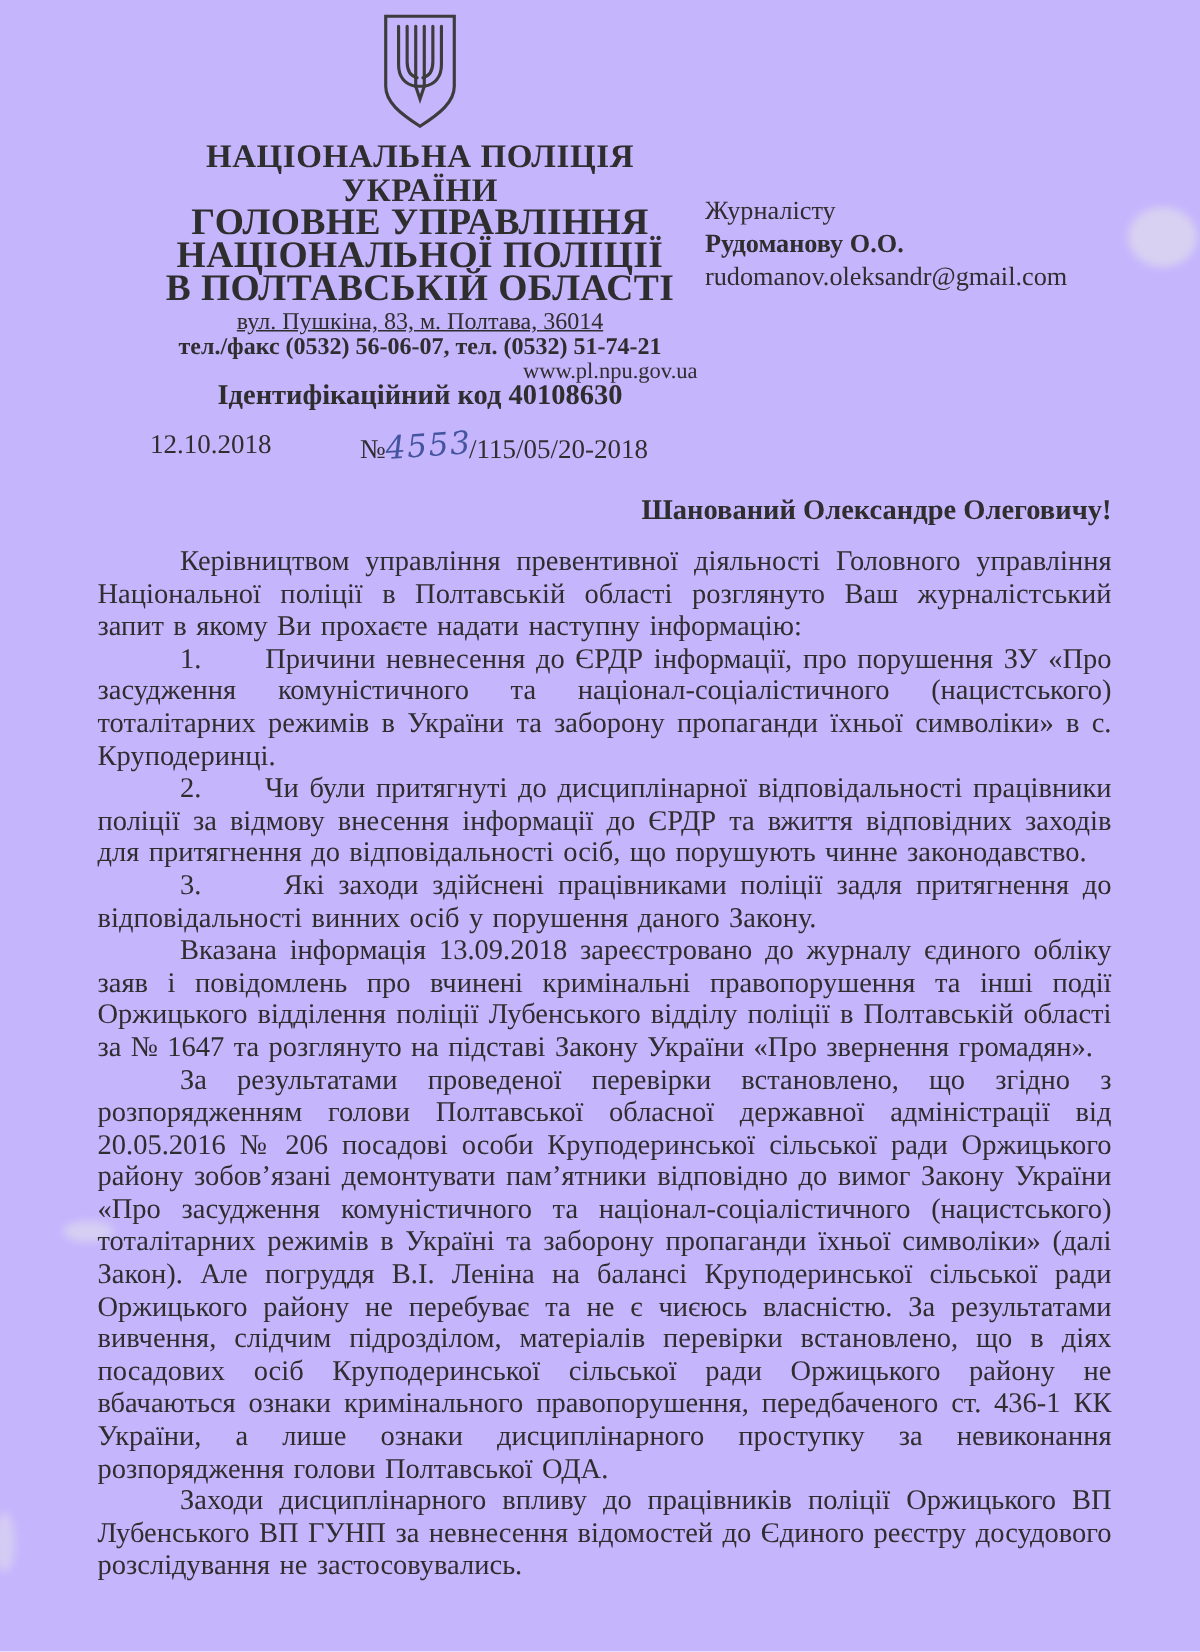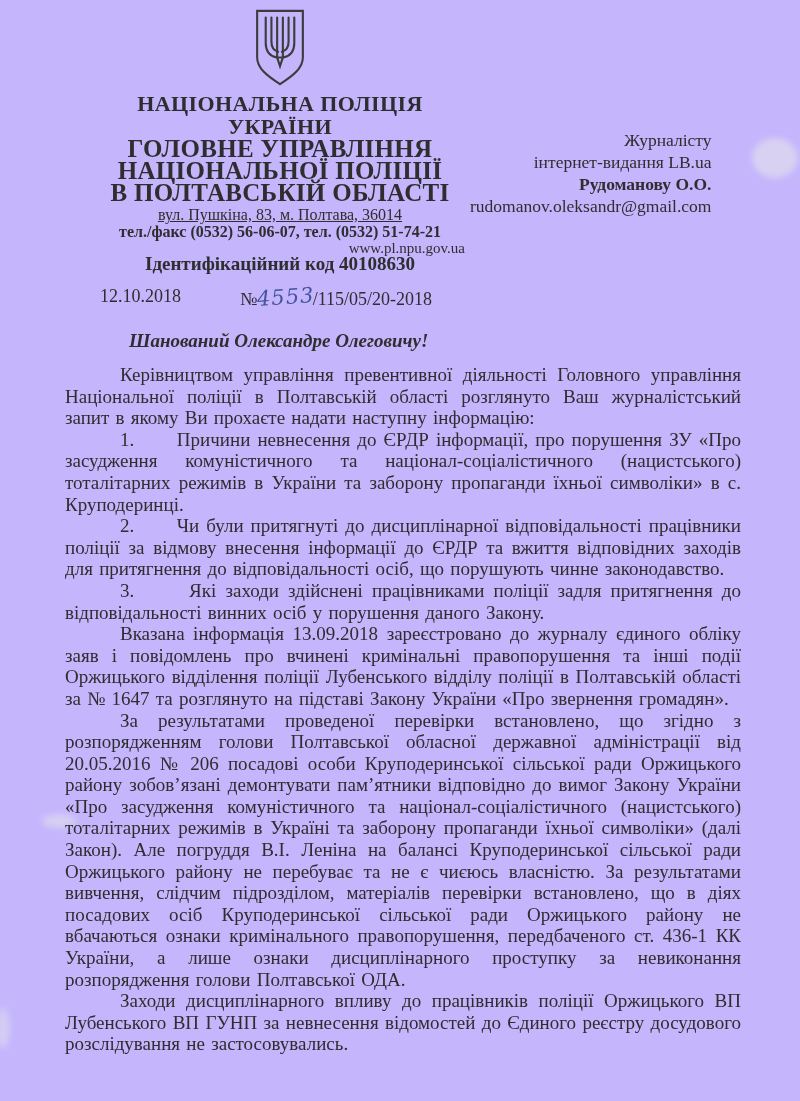--- a/index.html
+++ b/index.html
@@ -15,40 +15,40 @@
   }
   .emblem-wrap{height:82px;margin-bottom:2px;}
   .emblem{width:64px;height:80px;}
   .org-title{font-size:22px;font-weight:bold;line-height:23px;letter-spacing:.4px;}
   .dept{font-size:25px;font-weight:bold;line-height:22px;letter-spacing:.3px;}
   .addr{font-size:16px;line-height:17px;margin-top:2px;text-decoration:underline;}
   .phones{font-size:16px;line-height:17px;font-weight:bold;}
   .site{font-size:15px;line-height:16px;text-align:right;}
   .idcode{font-size:19px;font-weight:bold;line-height:15px;}
   
-  .recipient{position:absolute;left:470px;top:129px;font-size:17.5px;line-height:22px;text-align:right;}
+  .recipient{position:absolute;left:470px;top:129px;font-size:17.5px;line-height:22px;text-align:left;}
   .recipient-name{font-weight:bold;}
   
   .refline{position:absolute;left:100px;top:286px;font-size:18px;white-space:nowrap;}
   .ref-no{position:absolute;left:140px;top:0;white-space:nowrap;}
   .handwritten{
     display:inline-block;
     font-family:"DejaVu Serif", serif;
     font-style:italic;
     font-size:21px;
     color:#44549e;
     letter-spacing:1px;
     transform:rotate(-4deg) translateY(-1px);
     margin-right:-2px;
   }
   
   .salutation{
     position:absolute;left:65px;top:330px;width:676px;box-sizing:border-box;
-    padding-left:64px;text-align:left;
-    font-weight:bold;font-style:italic;font-size:19px;
+    padding-left:64px;text-align:right;
+    font-weight:bold;font-size:19px;
   }
   
   .body-text{
     position:absolute;left:65px;top:364px;width:676px;
     font-size:19px;line-height:21.6px;text-align:justify;word-spacing:1.5px;
   }
   .body-text p{margin:0;text-indent:55px;}
   
   .smudge{position:absolute;border-radius:50%;background:#e9e9e8;filter:blur(3px);}
   .smudge-1{left:752px;top:138px;width:46px;height:40px;opacity:.55;}
@@ -84,21 +84,20 @@
     <div class="dept">НАЦІОНАЛЬНОЇ ПОЛІЦІЇ</div>
     <div class="dept">В ПОЛТАВСЬКІЙ ОБЛАСТІ</div>
     <div class="addr">вул. Пушкіна, 83, м. Полтава, 36014</div>
     <div class="phones">тел./факс (0532) 56-06-07, тел. (0532) 51-74-21</div>
     <div class="site">www.pl.npu.gov.ua</div>
     <div class="idcode">Ідентифікаційний код 40108630</div>
   </div>
 
   <div class="recipient">
     <div>Журналісту</div>
-    <div>інтернет-видання LB.ua</div>
     <div class="recipient-name">Рудоманову О.О.</div>
     <div>rudomanov.oleksandr@gmail.com</div>
   </div>
 
   <div class="refline">
     <span>12.10.2018</span>
     <span class="ref-no"><span>№</span><span class="handwritten">4553</span><span>/115/05/20-2018</span></span>
   </div>
 
   <div class="salutation">Шанований Олександре Олеговичу!</div>

